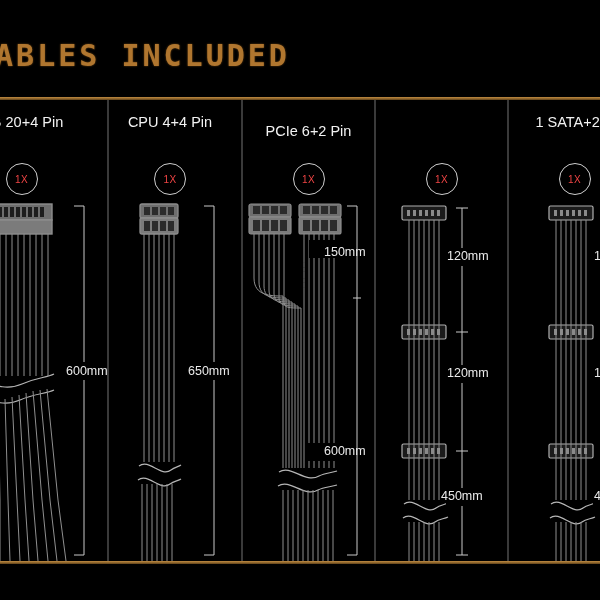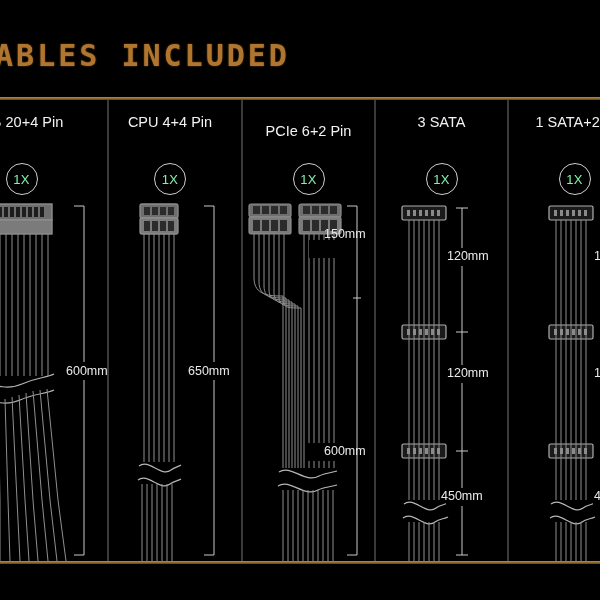--- a/index.html
+++ b/index.html
@@ -29,21 +29,21 @@
   .col{position:absolute;top:100px;height:461px;}
   .col-head{
     position:absolute;top:14px;left:0;width:100%;
     text-align:center;font-size:14.5px;line-height:17px;color:#f2f2f2;
     white-space:nowrap;
   }
   .qty{
     position:absolute;top:63px;left:50%;transform:translateX(-50%);
     width:30px;height:30px;border:1.3px solid #cfcfcf;border-radius:50%;
     display:flex;align-items:center;justify-content:center;
-    font-size:13px;color:#86efac;letter-spacing:.4px;
+    font-size:10px;color:#ef4444;letter-spacing:.4px;
   }
   .art{position:absolute;top:100px;left:0;width:100%;height:361px;}
   .art svg{display:block;}
 
   
   .dim{
     position:absolute;font-size:12.5px;color:#eaeaea;white-space:nowrap;
   }
 </style>
 </head>
@@ -265,26 +265,25 @@
             <path d="M80,290 L80,361"></path>
           <path d="M85,290 L85,361"></path>
             <path d="M90,290 L90,361"></path>
         </g>
 
         <path d="M104,6 L114,6 M114,6 L114,355 M104,355 L114,355 M110,98 L118,98" stroke="#c9c9c9" stroke-width="1" fill="none"></path>
         <rect x="66" y="40" width="46" height="18" fill="#000"></rect>
         <rect x="64" y="243" width="48" height="18" fill="#000"></rect>
       </svg>
     </div>
-    <div class="dim" style="left:81px;top:127px">150mm</div>
+    <div class="dim" style="left:81px;top:145px">150mm</div>
     <div class="dim" style="left:81px;top:344px">600mm</div>
   </div>
 
   <div class="col" style="left:376px;width:131px">
-    <div class="col-head">3 SATA</div>
     <div class="qty">1X</div>
     <div class="art">
       <svg width="131" height="361" viewBox="0 0 131 361">
 
         <g stroke="#b0b0b0" fill="#1b1b1b" stroke-width="1.2">
           <rect x="26" y="6" width="44" height="14" rx="1.5"></rect>
         </g>
         <g fill="#8a8a8a">
           <rect x="31" y="10" width="3" height="6"></rect>
             <rect x="37" y="10" width="3" height="6"></rect>

